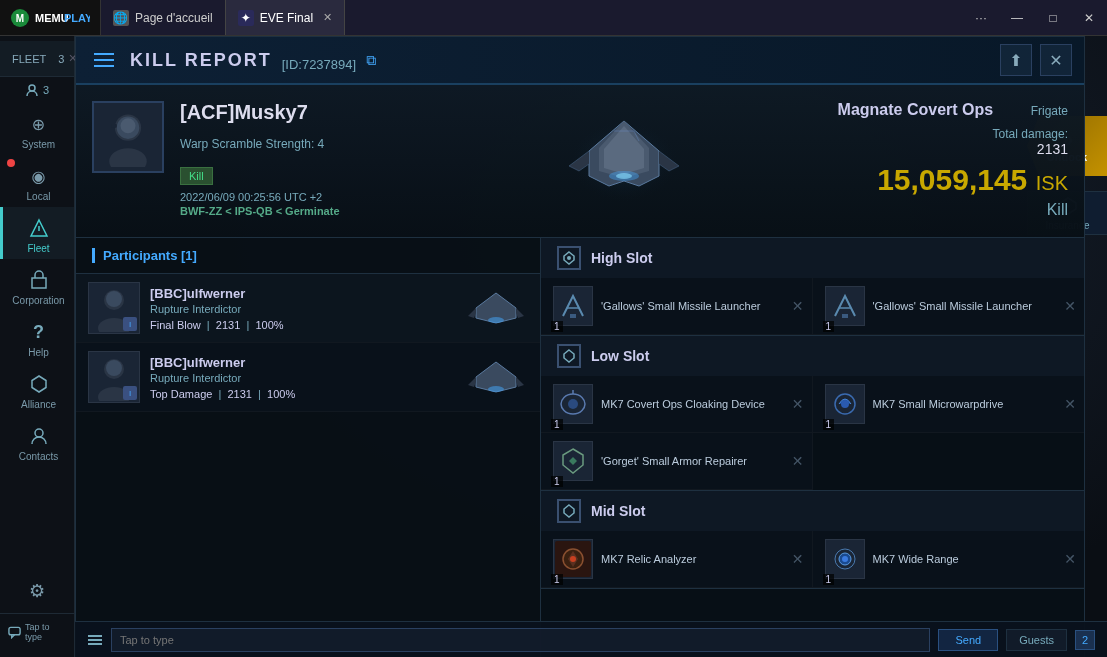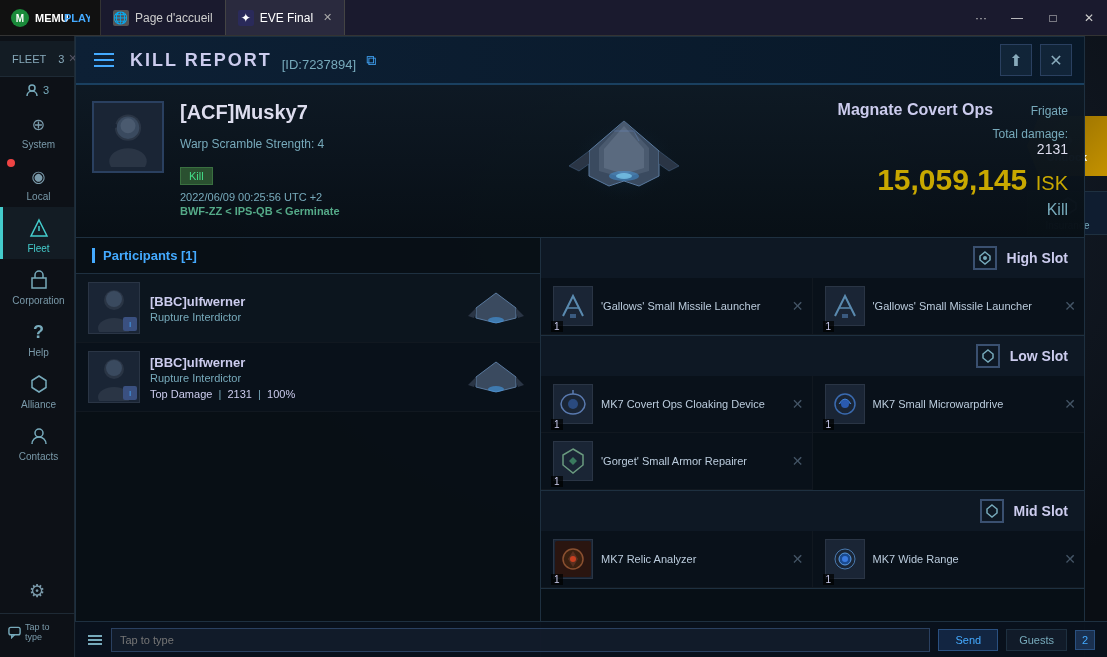--- a/index.html
+++ b/index.html
@@ -467,21 +467,20 @@
     }
     .slot-section {
       border-bottom: 1px solid #1e3040;
     }
     .slot-header {
       display: flex;
       align-items: center;
       padding: 8px 16px;
       background: rgba(15,25,38,0.9);
       gap: 10px;
-      justify-content: flex-end;
     }
     .slot-icon {
       width: 24px;
       height: 24px;
       border: 2px solid #3a5070;
       display: flex;
       align-items: center;
       justify-content: center;
       font-size: 10px;
       color: #7ab;
@@ -852,20 +851,27 @@
                 <circle cx="24" cy="15" r="8" fill="#3a4a5f"></circle>
                 <rect x="10" y="13" width="4" height="3" rx="1" fill="#1a2535"></rect>
               </svg>
               <div style="position:absolute; bottom:2px; right:2px;">
                 <div class="rank-badge">I</div>
               </div>
             </div>
             <div class="participant-info">
               <div class="participant-name">[BBC]ulfwerner</div>
               <div class="participant-ship">Rupture Interdictor</div>
+              <div class="participant-stats">
+                <span>Final Blow</span>
+                &nbsp;|&nbsp;
+                <span>2131</span>
+                &nbsp;|&nbsp;
+                <span>100%</span>
+              </div>
             </div>
             <div class="participant-ship-img">
               <svg width="60" height="40" viewBox="0 0 60 40">
                 <path d="M30 5 L50 20 L50 30 L30 35 L10 30 L10 20 Z" fill="#3a4a5f" stroke="#5a7a9f" stroke-width="1"></path>
                 <path d="M10 20 L2 28 L8 30 L10 25" fill="#2a3545"></path>
                 <path d="M50 20 L58 28 L52 30 L50 25" fill="#2a3545"></path>
                 <ellipse cx="30" cy="32" rx="8" ry="3" fill="#4af" opacity="0.5"></ellipse>
               </svg>
             </div>
           </div>

